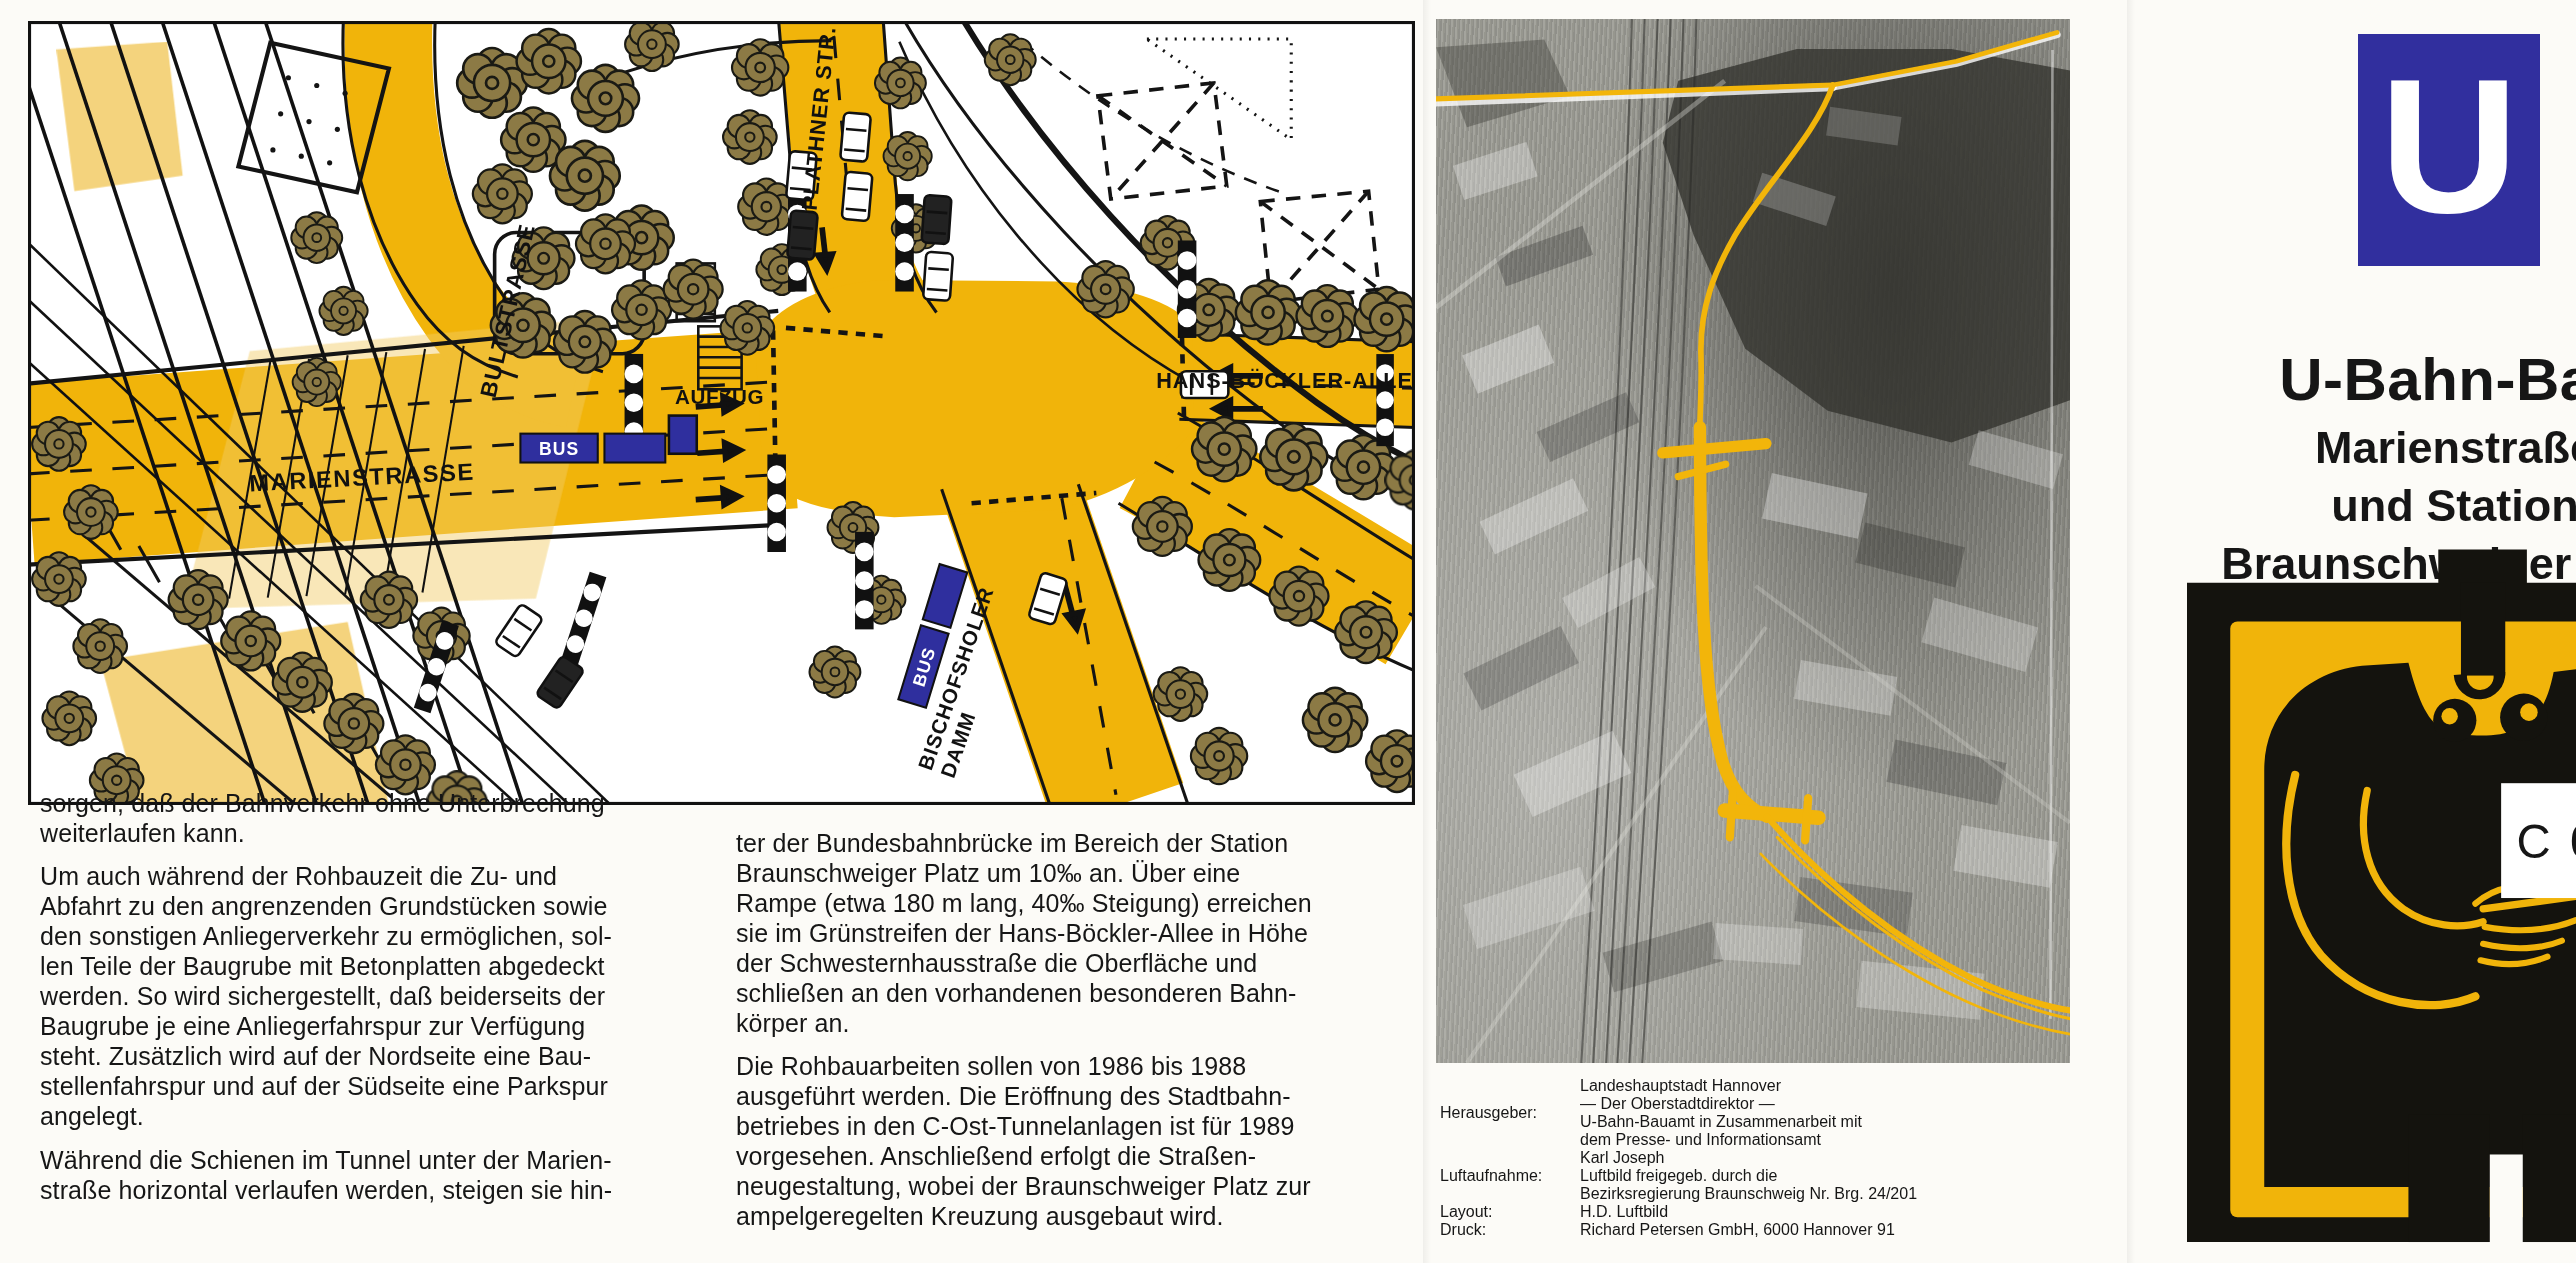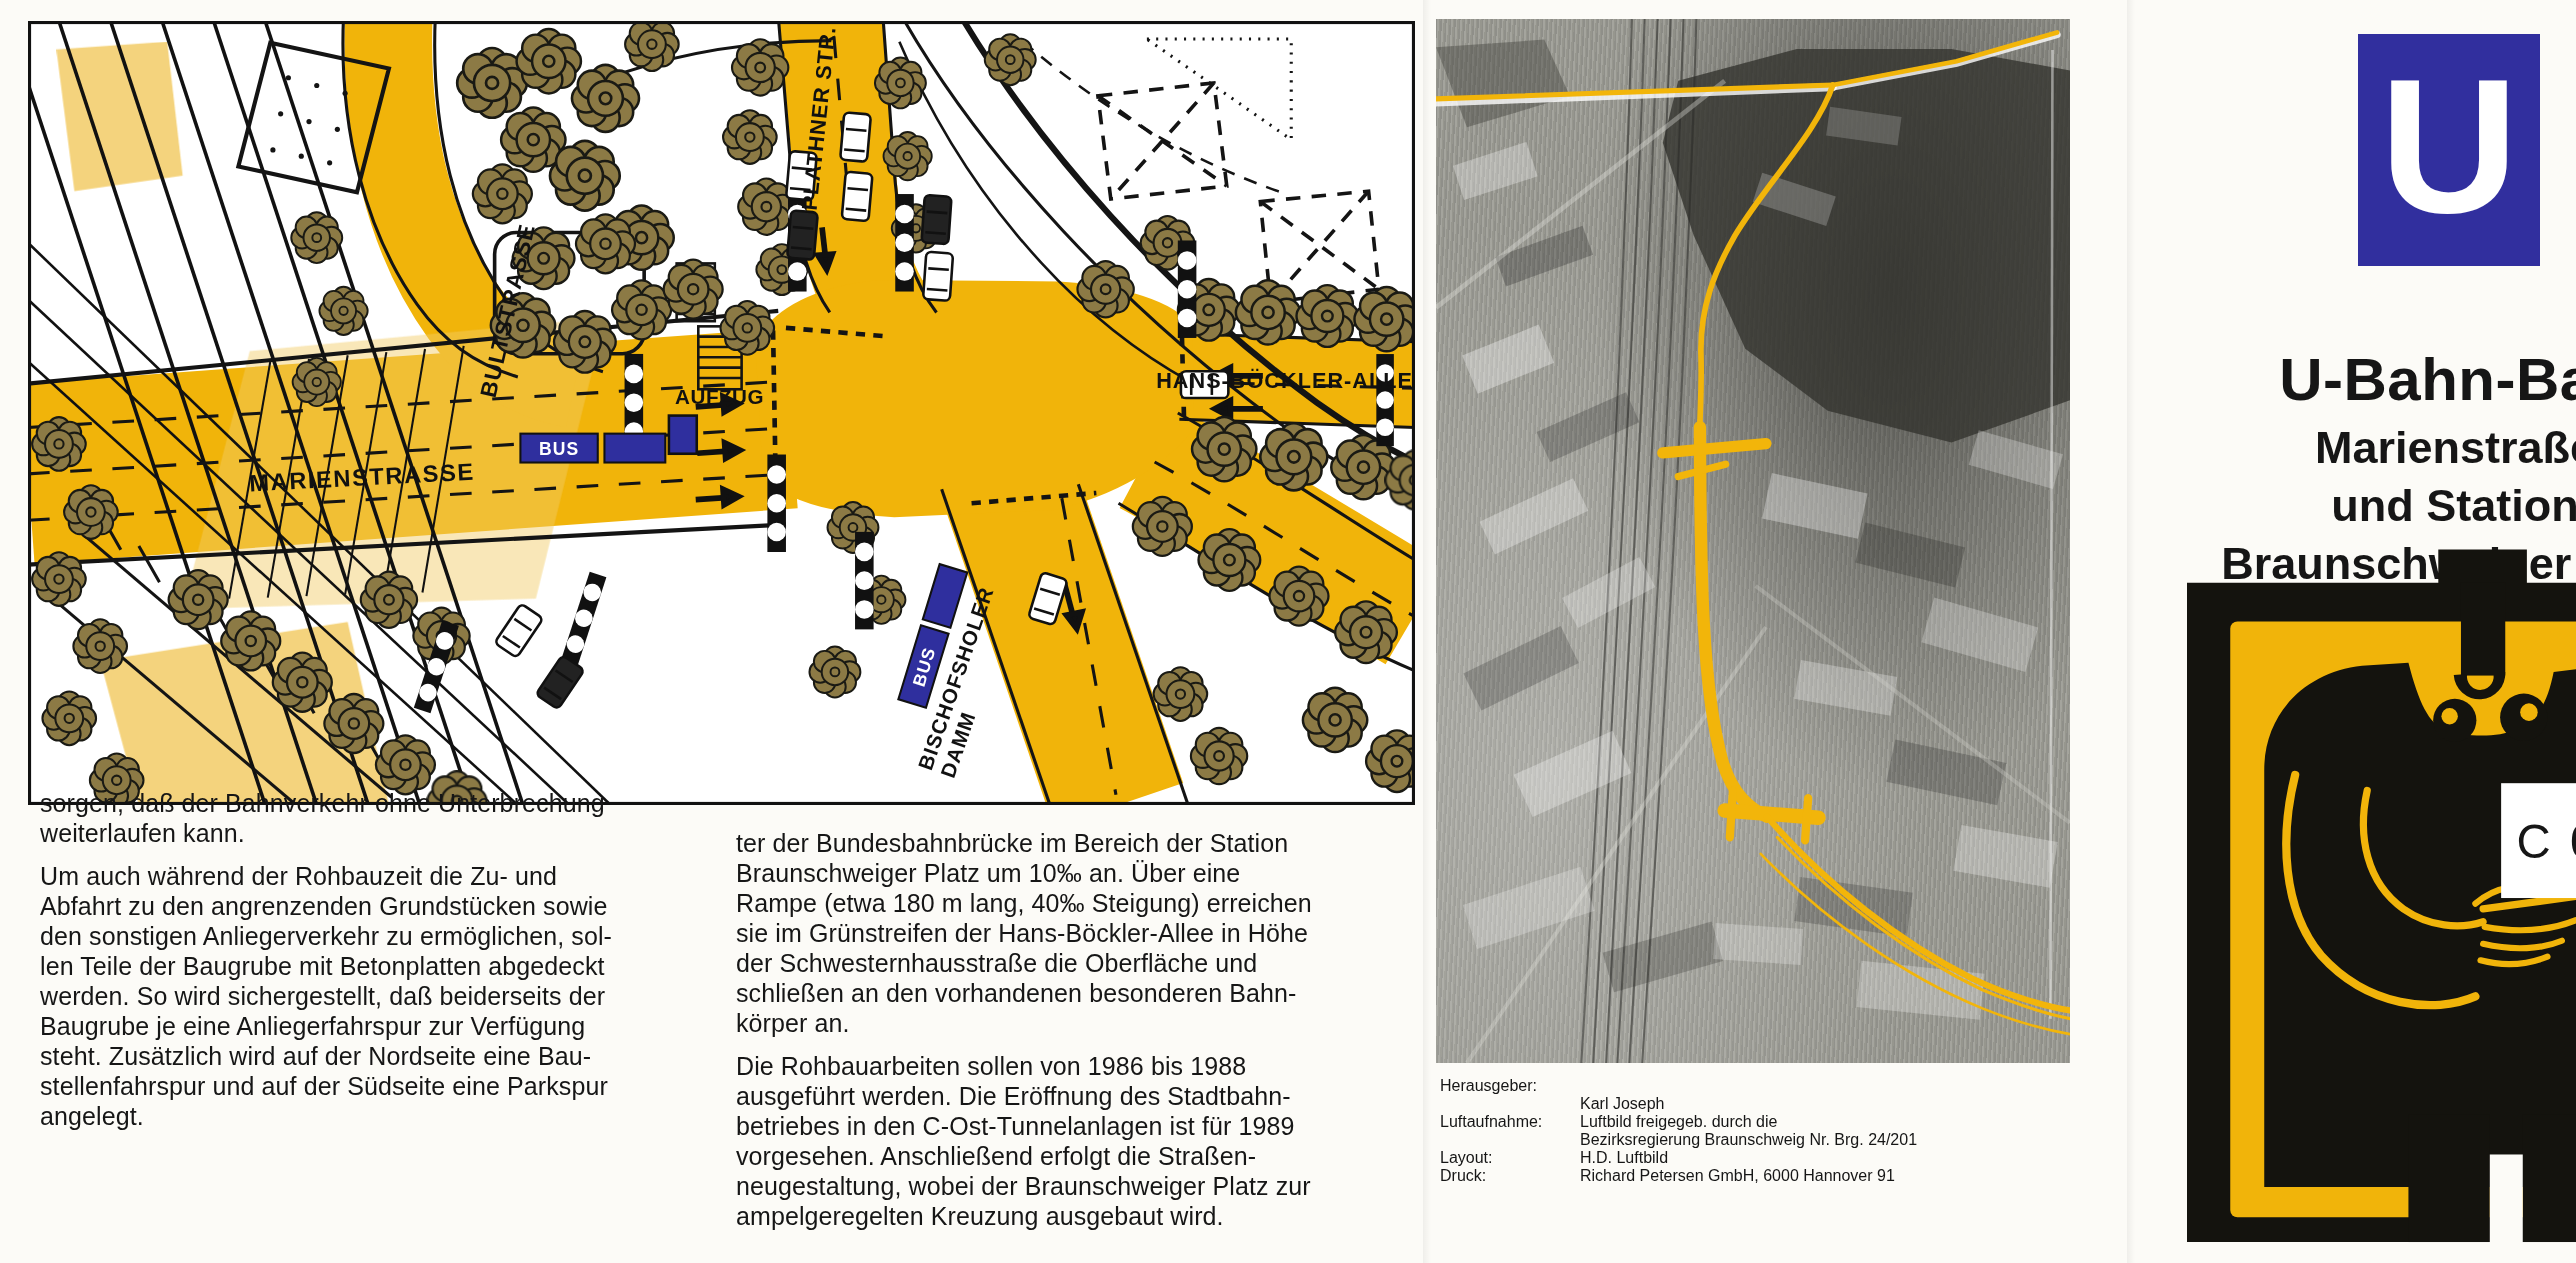--- a/index.html
+++ b/index.html
@@ -339,20 +339,22 @@
 weiterlaufen kann.</p>
     <p class="para">Um auch während der Rohbauzeit die Zu- und
 Abfahrt zu den angrenzenden Grundstücken sowie
 den sonstigen Anliegerverkehr zu ermöglichen, sol-
 len Teile der Baugrube mit Betonplatten abgedeckt
 werden. So wird sichergestellt, daß beiderseits der
 Baugrube je eine Anliegerfahrspur zur Verfügung
 steht. Zusätzlich wird auf der Nordseite eine Bau-
 stellenfahrspur und auf der Südseite eine Parkspur
 angelegt.</p>
+    <p class="para">Während die Schienen im Tunnel unter der Marien-
+straße horizontal verlaufen werden, steigen sie hin-</p>
   </section>
   <section class="col col2">
     <p class="para">ter der Bundesbahnbrücke im Bereich der Station
 Braunschweiger Platz um 10‰ an. Über eine
 Rampe (etwa 180 m lang, 40‰ Steigung) erreichen
 sie im Grünstreifen der Hans-Böckler-Allee in Höhe
 der Schwesternhausstraße die Oberfläche und
 schließen an den vorhandenen besonderen Bahn-
 körper an.</p>
     <p class="para">Die Rohbauarbeiten sollen von 1986 bis 1988
@@ -424,20 +426,24 @@
         <path d="M642,1548 C760,1682 900,1792 1040,1862 C1120,1900 1192,1918 1230,1924" stroke="#F2B50A" stroke-width="12"></path>
         <path d="M662,1588 C780,1712 920,1818 1060,1884 C1140,1918 1200,1934 1230,1940" stroke="#F2B50A" stroke-width="6"></path>
         <path d="M630,1620 C750,1745 905,1856 1060,1920 C1135,1950 1195,1964 1230,1970" stroke="#F2B50A" stroke-width="5"></path>
       </g>
     </svg>
   </section>
 
   <section class="credits">
     <div class="crow">
       <span class="clabel">Herausgeber:</span>
+      <span class="cvalue">Landeshauptstadt Hannover
+— Der Oberstadtdirektor —
+U-Bahn-Bauamt in Zusammenarbeit mit
+dem Presse- und Informationsamt</span>
     </div>
     <div class="crow">
       <span class="clabel">Luftaufnahme:</span>
       <span class="cvalue">Karl Joseph
 Luftbild freigegeb. durch die
 Bezirksregierung Braunschweig Nr. Brg. 24/201</span>
     </div>
     <div class="crow">
       <span class="clabel">Layout:</span>
       <span class="cvalue">H.D. Luftbild</span>

